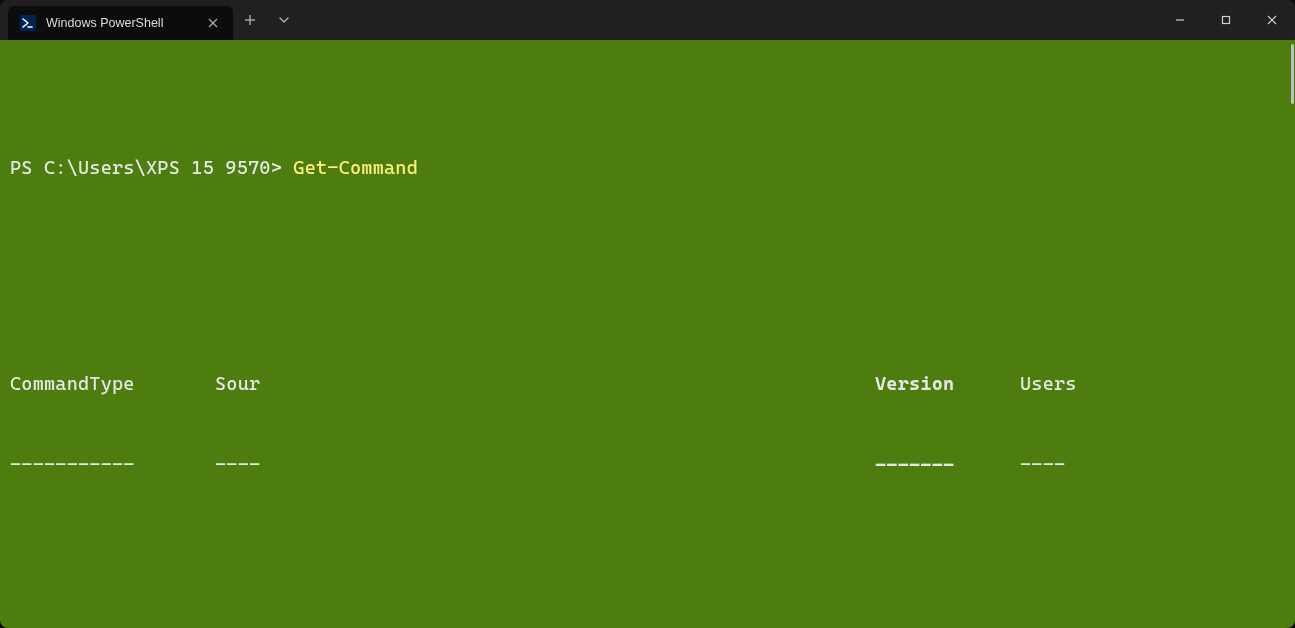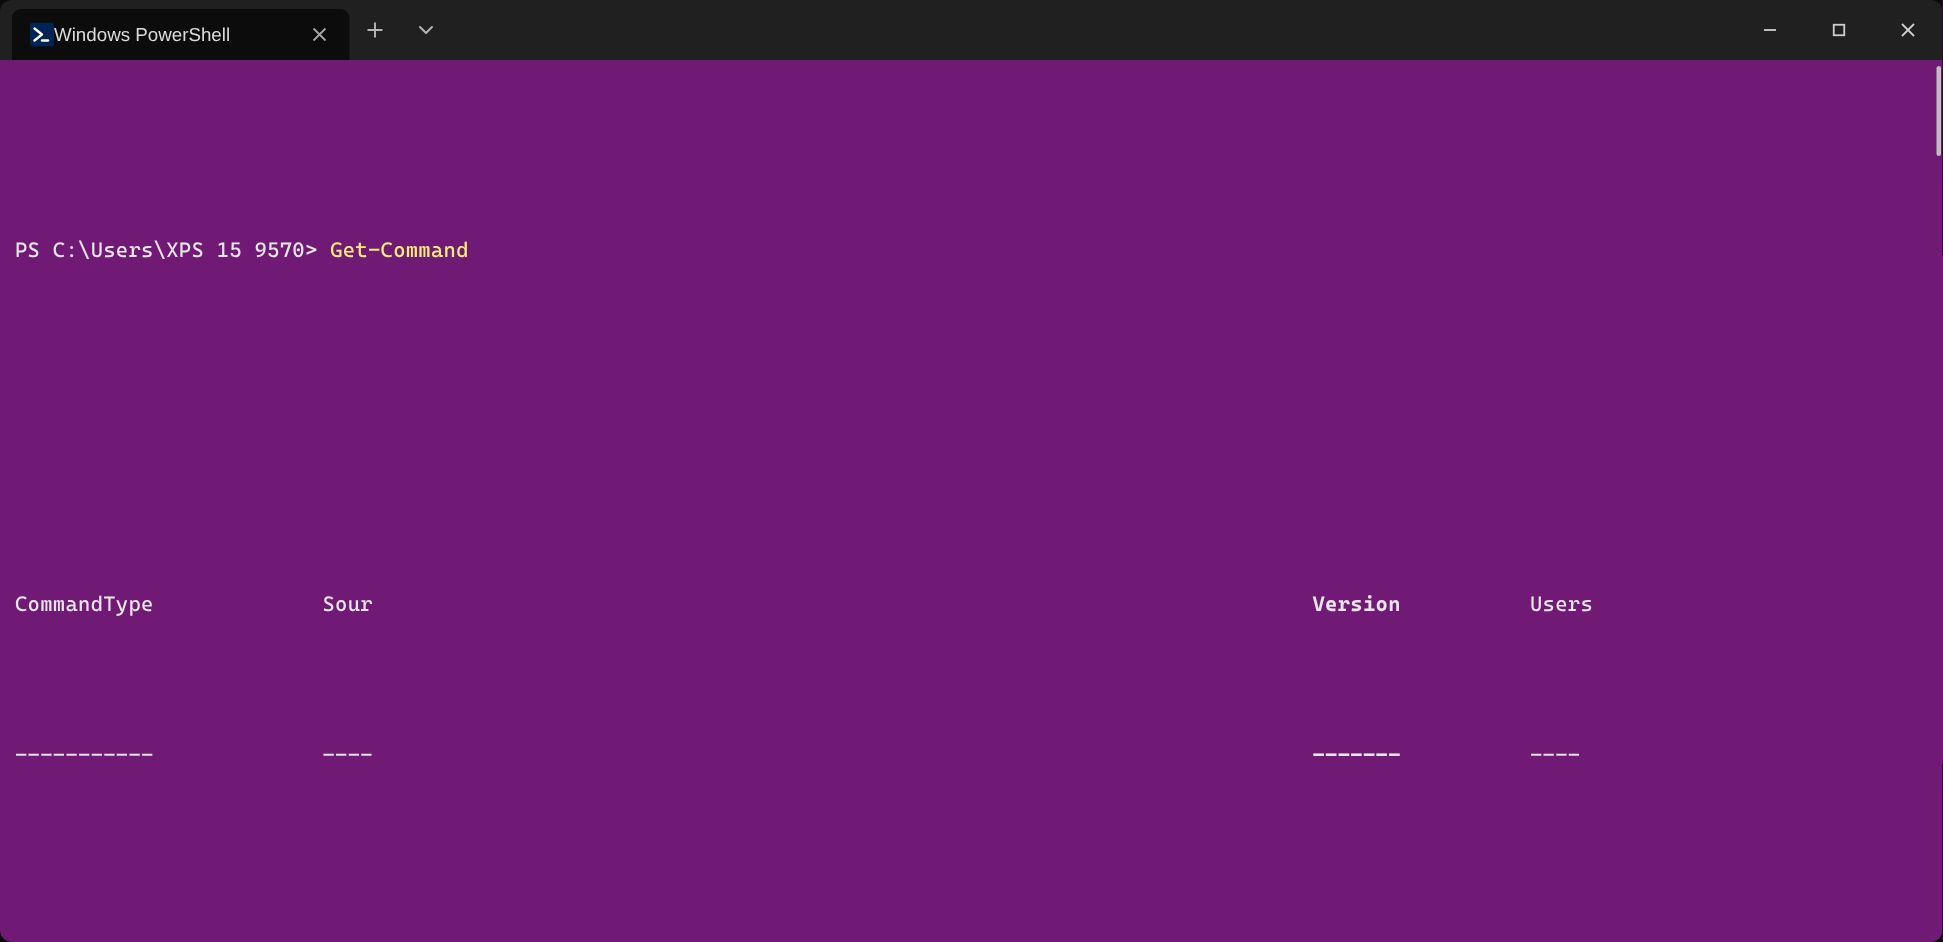--- a/index.html
+++ b/index.html
@@ -5,50 +5,50 @@
   * { margin: 0; padding: 0; box-sizing: border-box; }
   html, body { width: 1295px; height: 628px; overflow: hidden; font-family: Consolas, "Cascadia Mono", "Courier New", monospace; background:#0c0c0c; }
   .window {
     width: 1295px; height: 628px; background:#0c0c0c; display:flex; flex-direction:column;
     border-radius: 8px; overflow:hidden;
   }
   
   .titlebar { height:40px; background:#202020; display:flex; align-items:stretch; }
   .tabstrip { display:flex; align-items:flex-end; padding-left:8px; }
   .tab {
-    display:flex; align-items:center; height:34px; margin-top:6px;
+    display:flex; align-items:center; gap:10px; height:34px; margin-top:6px;
     background:#0c0c0c; color:#dcdcdc; font: 400 12.5px "Segoe UI", Arial, sans-serif;
     padding: 0 14px 0 12px; border-top-left-radius:6px; border-top-right-radius:6px;
     min-width: 225px; position:relative;
   }
   .tab .ps-icon { width:16px; height:16px; display:flex; align-items:center; justify-content:center; }
   .tab .close-icon { width:12px; height:12px; display:flex; align-items:center; justify-content:center; margin-left:auto; opacity:.8; }
   .newtab, .dropdown {
     width:34px; display:flex; align-items:center; justify-content:center; color:#cfcfcf;
   }
   .newtab svg, .dropdown svg { opacity:.85; }
   .spacer { flex:1; }
   .win-controls { display:flex; }
   .win-btn { width:46px; display:flex; align-items:center; justify-content:center; color:#cfcfcf; }
 
   
   .terminal {
-    flex:1; background:#701a75; color:#cccccc; padding: 6px 10px 8px 10px;
-    font-size: 14px; line-height: 27px; letter-spacing: .2px;
+    flex:1; background:#4d7c0f; color:#cccccc; padding: 6px 10px 8px 10px;
+    font-size: 19px; line-height: 27px; letter-spacing: .2px;
     white-space: pre; position:relative; overflow:hidden;
   }
   .prompt-line { color:#e6e6e6; }
   .prompt { color:#e6e6e6; }
   .cmd { color:#fdf07a; } 
   .hdr { color:#e6e6e6; }
   .gap-line { height:27px; }
   .scrollbar { position:absolute; top:4px; right:1px; width:3px; height:60px; background:#bfbfbf; border-radius:2px; }
 
   
-  .c1 { display:inline-block; width: 205px; margin-top: 20px; }
+  .c1 { display:inline-block; width: 205px; }
   .c2 { display:inline-block; width: 660px; }
   .c3 { display:inline-block; width: 145px; font-weight: bold; }
   .c4 { display:inline-block; }
 
   
   .hdr2 { display:block; }
   .hdr2 .c1, .hdr2 .c2, .hdr2 .c3 { }
   .src-wrap { display:inline-block; }
 </style>
 </head>

